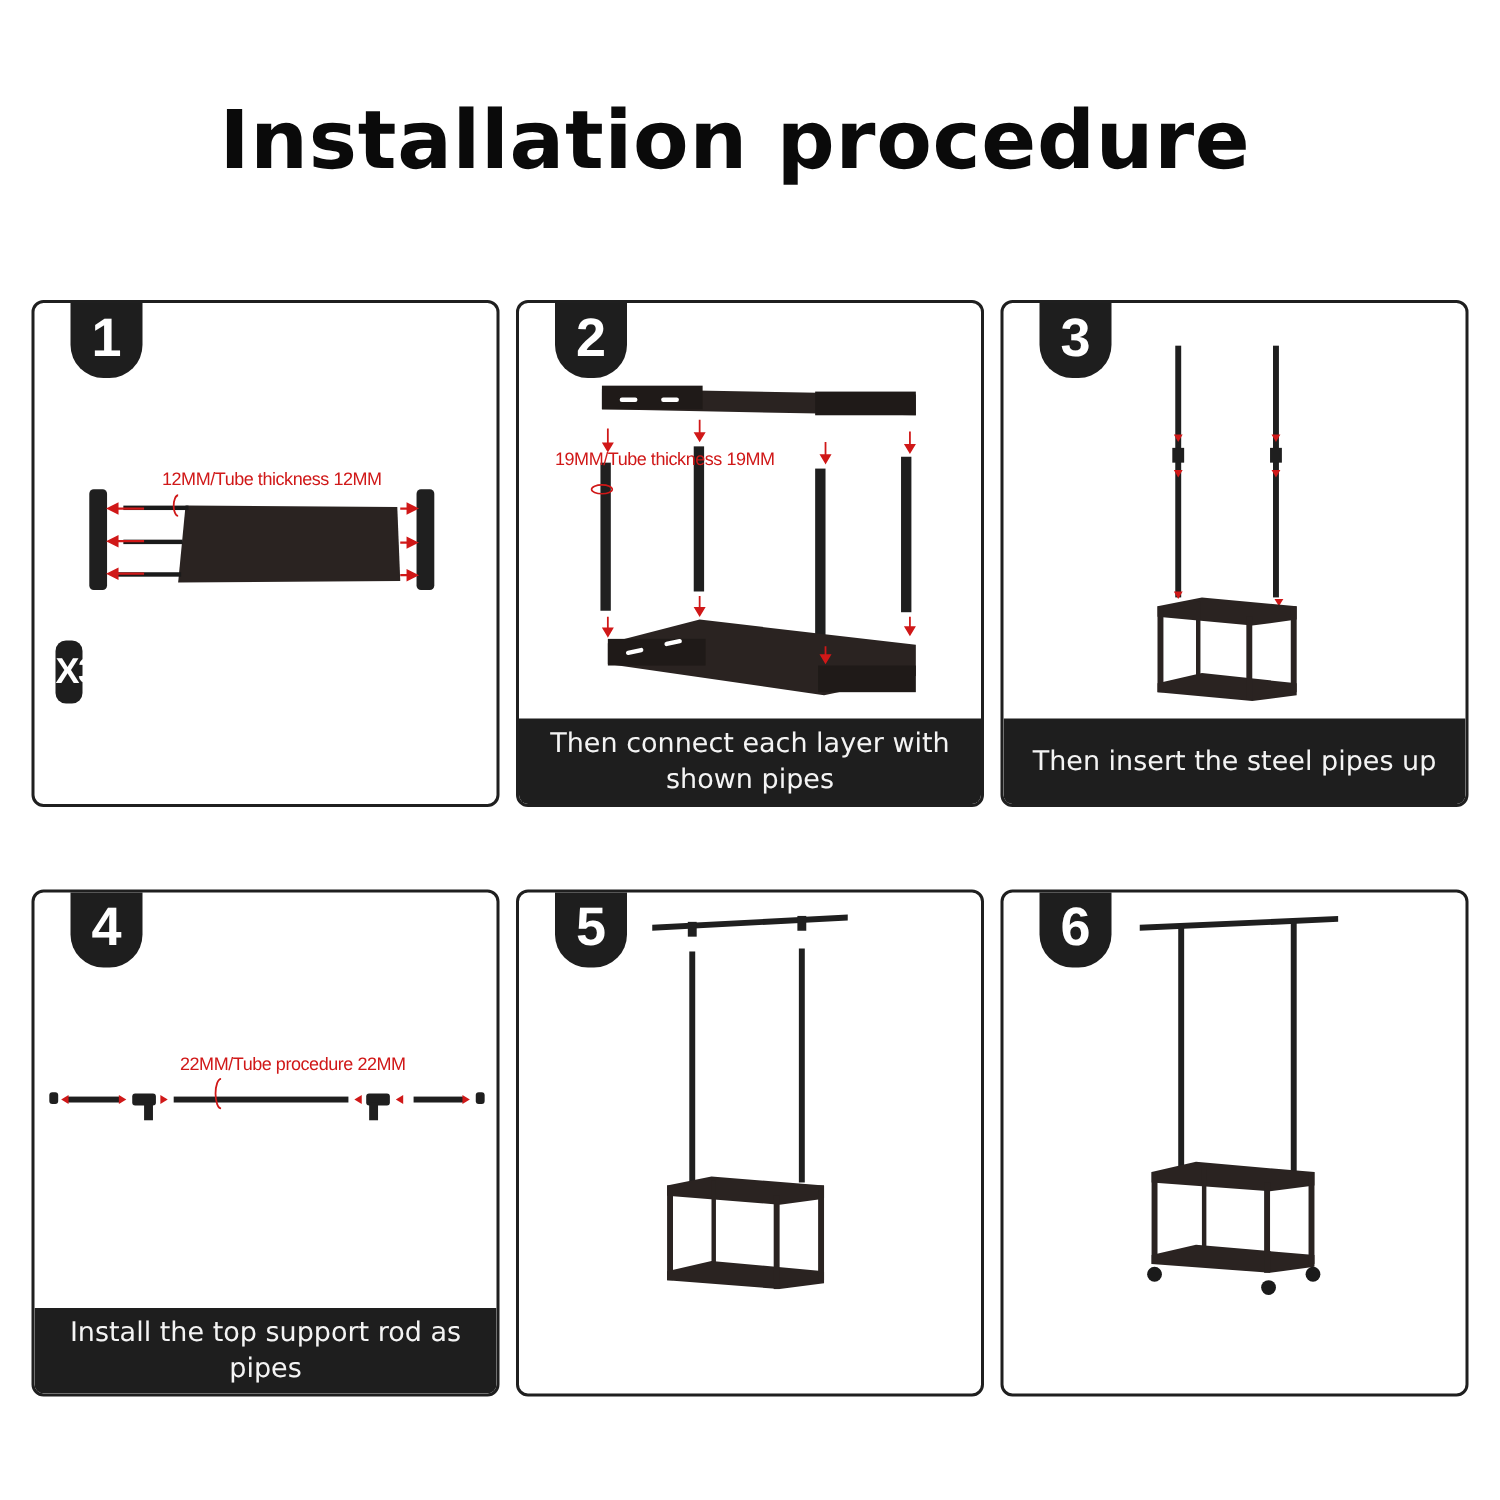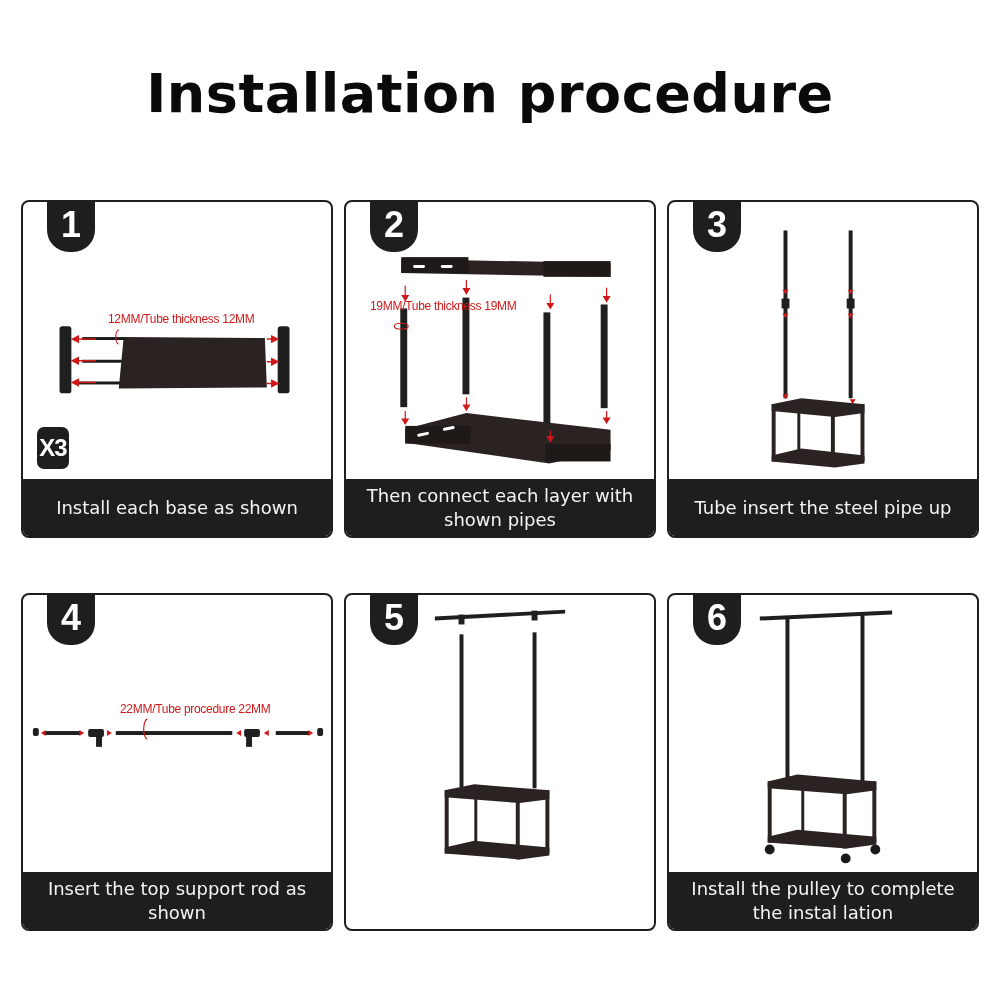--- a/index.html
+++ b/index.html
@@ -23,21 +23,21 @@
     font-size: 36px; line-height: 50px; text-align: center;
   }
   .caption {
     position: absolute; left: 0; bottom: 0; width: 100%; height: 57px;
     background: #1e1e1e; color: #f4f4f4;
     display: flex; align-items: center; justify-content: center; text-align: center;
     font-family: "DejaVu Sans", sans-serif; font-size: 18px; line-height: 24px; padding: 0 10px;
   }
   .illus { position: absolute; left: 0; top: 0; width: 100%; height: 281px; }
   .x3 {
-    position: absolute; left: 14px; top: 225px; width: 32px; height: 42px;
+    position: absolute; left: 14px; top: 225px; width: 18px; height: 42px;
     background: #1e1e1e; border-radius: 7px; color: #fff;
     font-family: "Liberation Sans", sans-serif; font-weight: bold; font-size: 24px;
     line-height: 42px; text-align: center; letter-spacing: -1px;
   }
   .note {
     position: absolute; font-family: "Liberation Sans", sans-serif; font-size: 12px;
     color: #d01818; white-space: nowrap; letter-spacing: -0.3px;
   }
 </style>
 </head>
@@ -70,21 +70,20 @@
       <line x1="247" y1="160" x2="256" y2="160"></line>
         <polygon points="258,160 252,157 252,163"></polygon>
       <line x1="247" y1="182" x2="256" y2="182"></line>
         <polygon points="258,182 252,179 252,185"></polygon>
     </g>
     <path d="M97,128 a3,7 0 1,0 0,14" fill="none" stroke="#d01818" stroke-width="1.2"></path>
   </svg>
   <div class="badge">1</div>
   <div class="note" style="left:85px; top:110px;text-align:right;">12MM/Tube thickness 12MM</div>
   <div class="x3">X3</div>
-  <div class="caption">Install each base as shown</div>
 </div>
 
 <div class="card" style="left:344px; top:200px;">
   <svg class="illus" viewBox="0 0 312 281">
 
     <polygon points="56,56 268,60 268,74 56,70" fill="#2a2321"></polygon>
     <rect x="56" y="54" width="68" height="16" fill="#1f1a18"></rect>
     <rect x="200" y="58" width="68" height="16" fill="#1f1a18"></rect>
     <rect x="68" y="62" width="12" height="3" rx="1.5" fill="#fff"></rect>
     <rect x="96" y="62" width="12" height="3" rx="1.5" fill="#fff"></rect>
@@ -144,21 +143,21 @@
     <g fill="#2a2321">
       <polygon points="104,203 134,197 198,203 198,212 168,216 104,210"></polygon>
       <polygon points="104,255 134,248 198,255 198,263 168,267 104,261"></polygon>
       <rect x="104" y="203" width="4" height="58"></rect>
       <rect x="164" y="210" width="4" height="56"></rect>
       <rect x="194" y="203" width="4" height="58"></rect>
       <rect x="130" y="200" width="3" height="50"></rect>
     </g>
   </svg>
   <div class="badge">3</div>
-  <div class="caption">Tube insert the steel pipe up</div>
+  <div class="caption">Then insert the steel pipes up</div>
 </div>
 
 <div class="card" style="left:21px; top:593px;">
   <svg class="illus" viewBox="0 0 312 281">
     <rect x="10" y="133" width="6" height="8" rx="2" fill="#1f1f1f"></rect>
     <rect x="22" y="136" width="36" height="4" fill="#1f1f1f"></rect>
     <rect x="66" y="134" width="16" height="8" rx="2" fill="#1f1f1f"></rect>
     <rect x="74" y="140" width="6" height="12" fill="#1f1f1f"></rect>
     <rect x="94" y="136" width="118" height="4" fill="#1f1f1f"></rect>
     <rect x="224" y="134" width="16" height="8" rx="2" fill="#1f1f1f"></rect>
@@ -170,21 +169,21 @@
       <polygon points="62,138 57,135 57,141"></polygon>
       <polygon points="90,138 85,135 85,141"></polygon>
       <polygon points="216,138 221,135 221,141"></polygon>
       <polygon points="244,138 249,135 249,141"></polygon>
       <polygon points="294,138 289,135 289,141"></polygon>
     </g>
     <path d="M126,124 a3,8 0 1,0 0,20" fill="none" stroke="#d01818" stroke-width="1.2"></path>
   </svg>
   <div class="badge">4</div>
   <div class="note" style="left:97px; top:107px;">22MM/Tube procedure 22MM</div>
-  <div class="caption">Insert the top support rod as shown</div>
+  <div class="caption">Install the top support rod as pipes</div>
 </div>
 
 <div class="card" style="left:344px; top:593px;">
   <svg class="illus" viewBox="0 0 312 281">
     <polygon points="90,20 222,13 222,17 90,24" fill="#1f1f1f"></polygon>
     <rect x="114" y="18" width="6" height="10" fill="#1f1f1f"></rect>
     <rect x="188" y="14" width="6" height="10" fill="#1f1f1f"></rect>
     <rect x="115" y="38" width="4" height="155" fill="#1f1f1f"></rect>
     <rect x="189" y="36" width="4" height="158" fill="#1f1f1f"></rect>
     <g fill="#2a2321">
@@ -212,14 +211,13 @@
       <rect x="206" y="187" width="4" height="62"></rect>
       <rect x="134" y="182" width="3" height="56"></rect>
     </g>
     <g fill="#1a1a1a">
       <circle cx="102" cy="256" r="5"></circle>
       <circle cx="179" cy="265" r="5"></circle>
       <circle cx="209" cy="256" r="5"></circle>
     </g>
   </svg>
   <div class="badge">6</div>
-  <div class="caption">Install the pulley to complete the instal lation</div>
 </div>
 
 </body></html>

